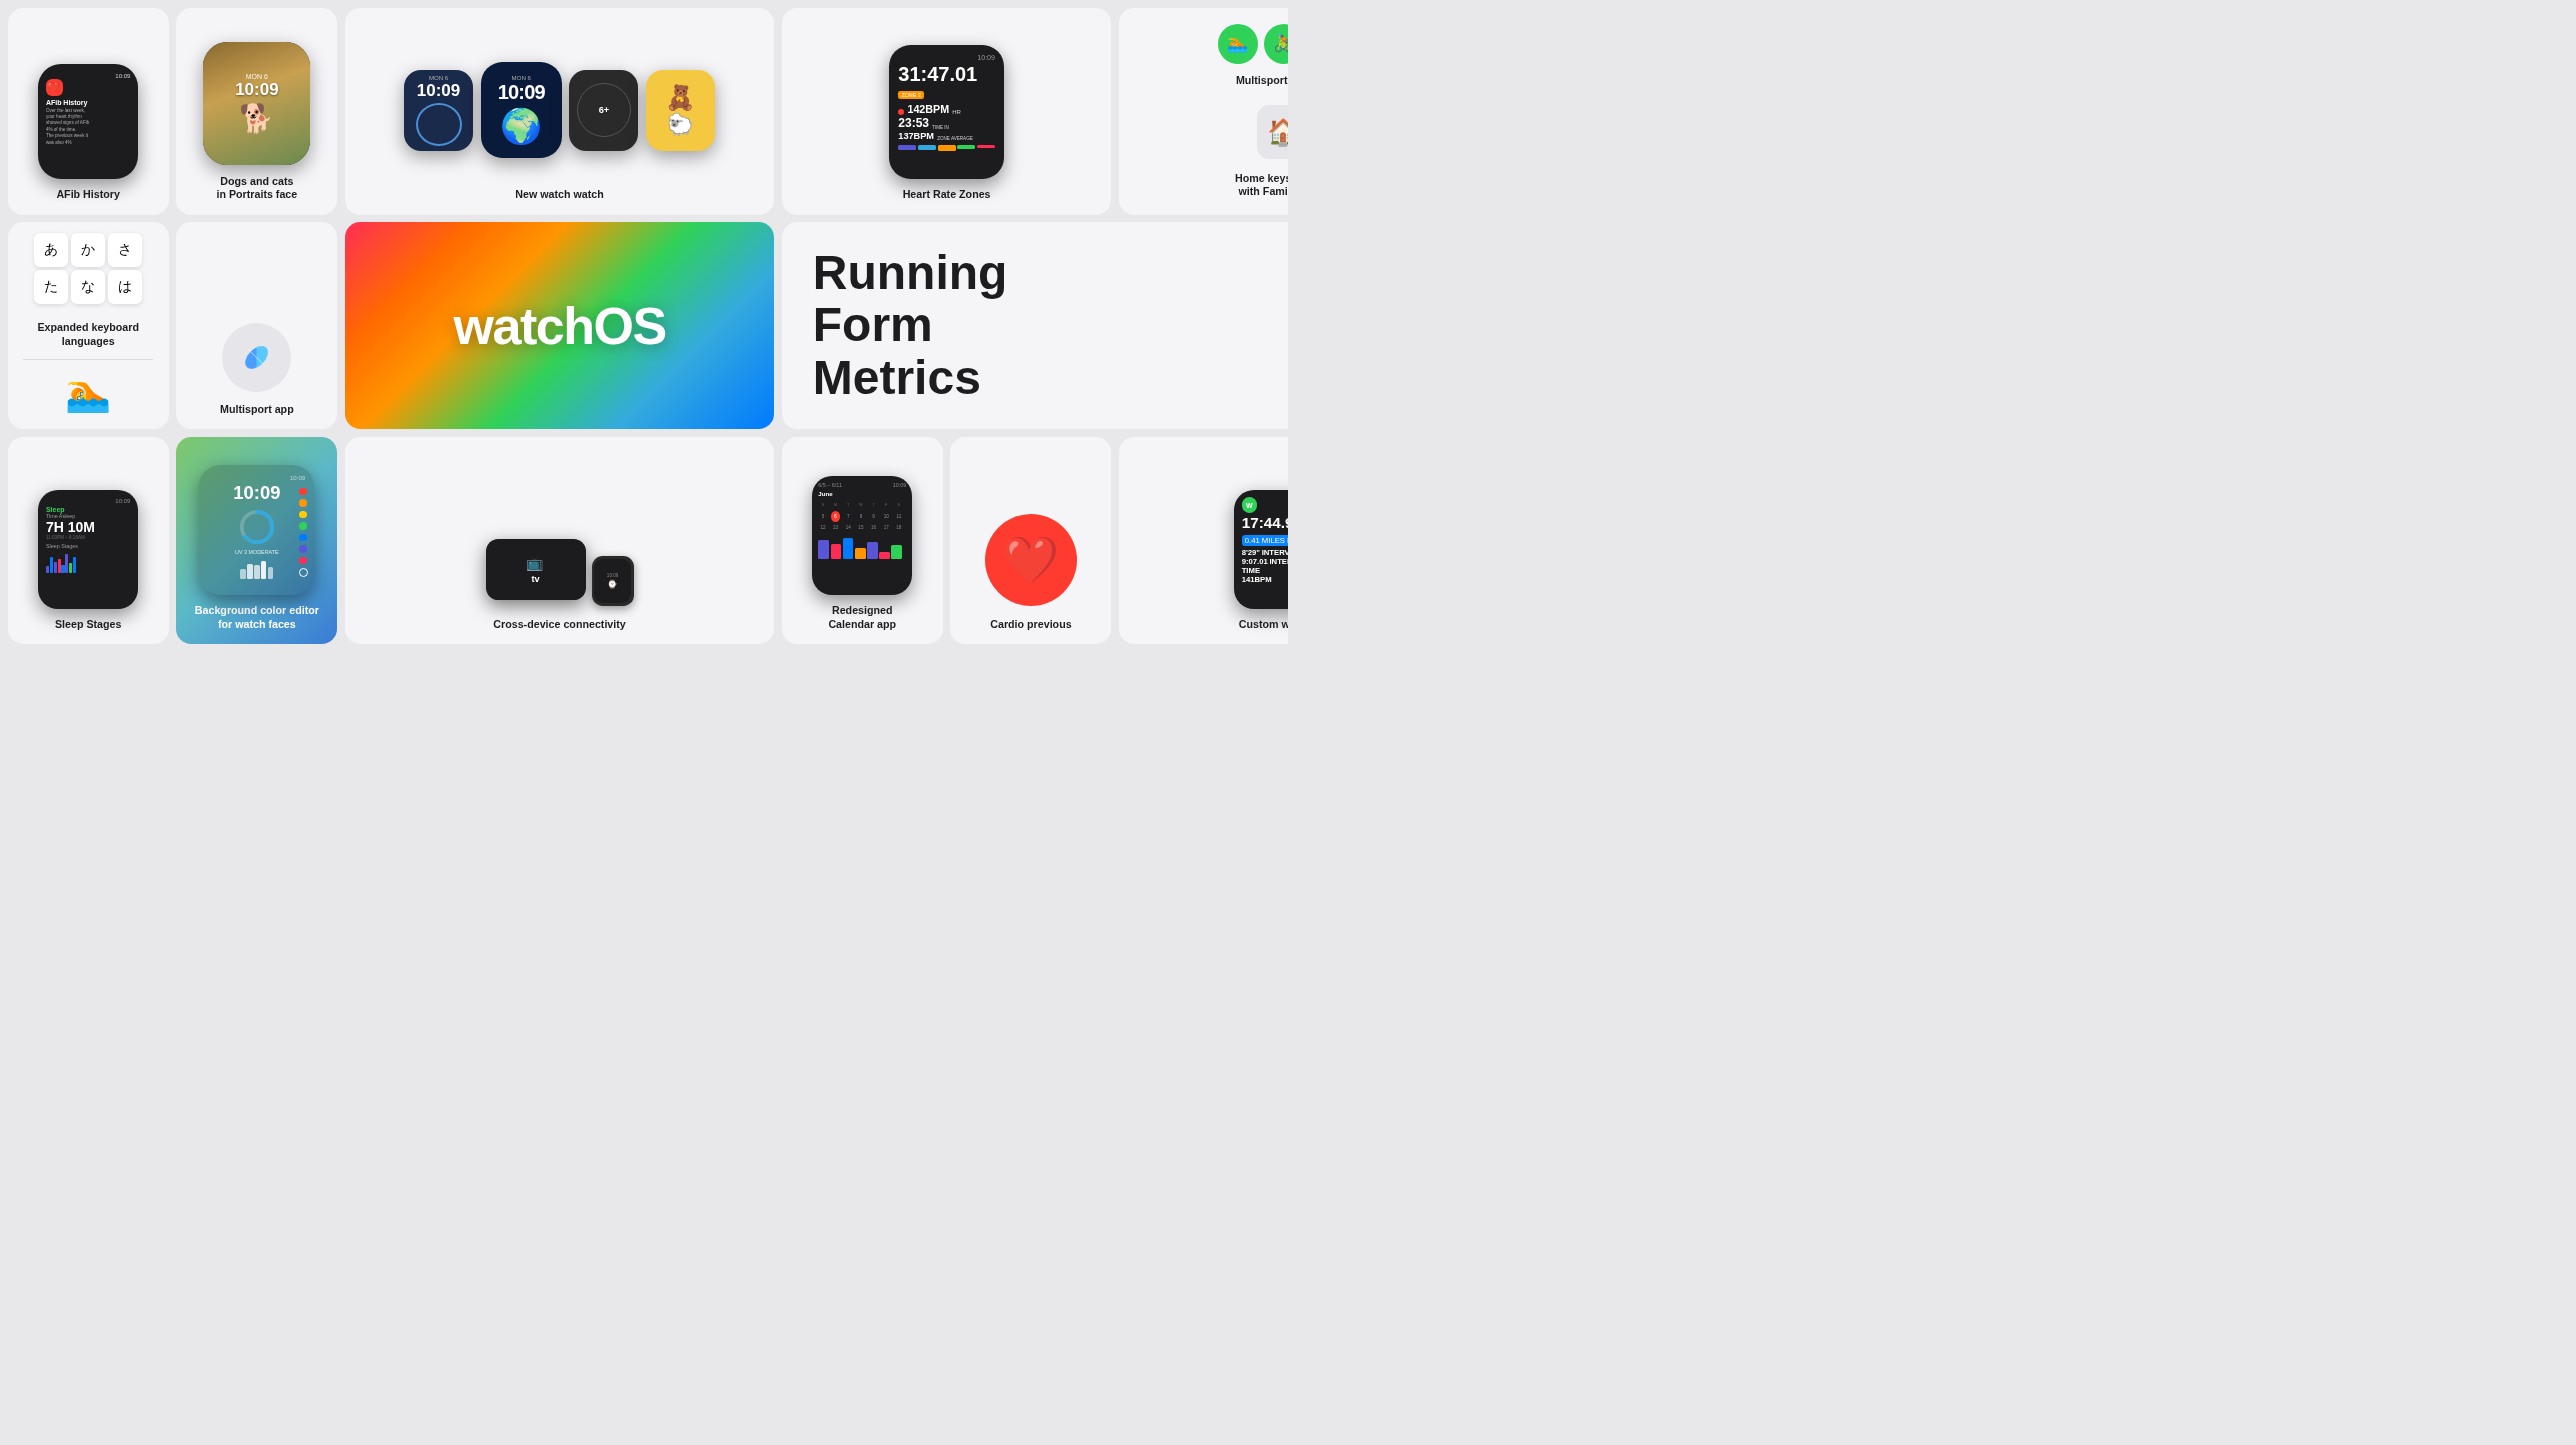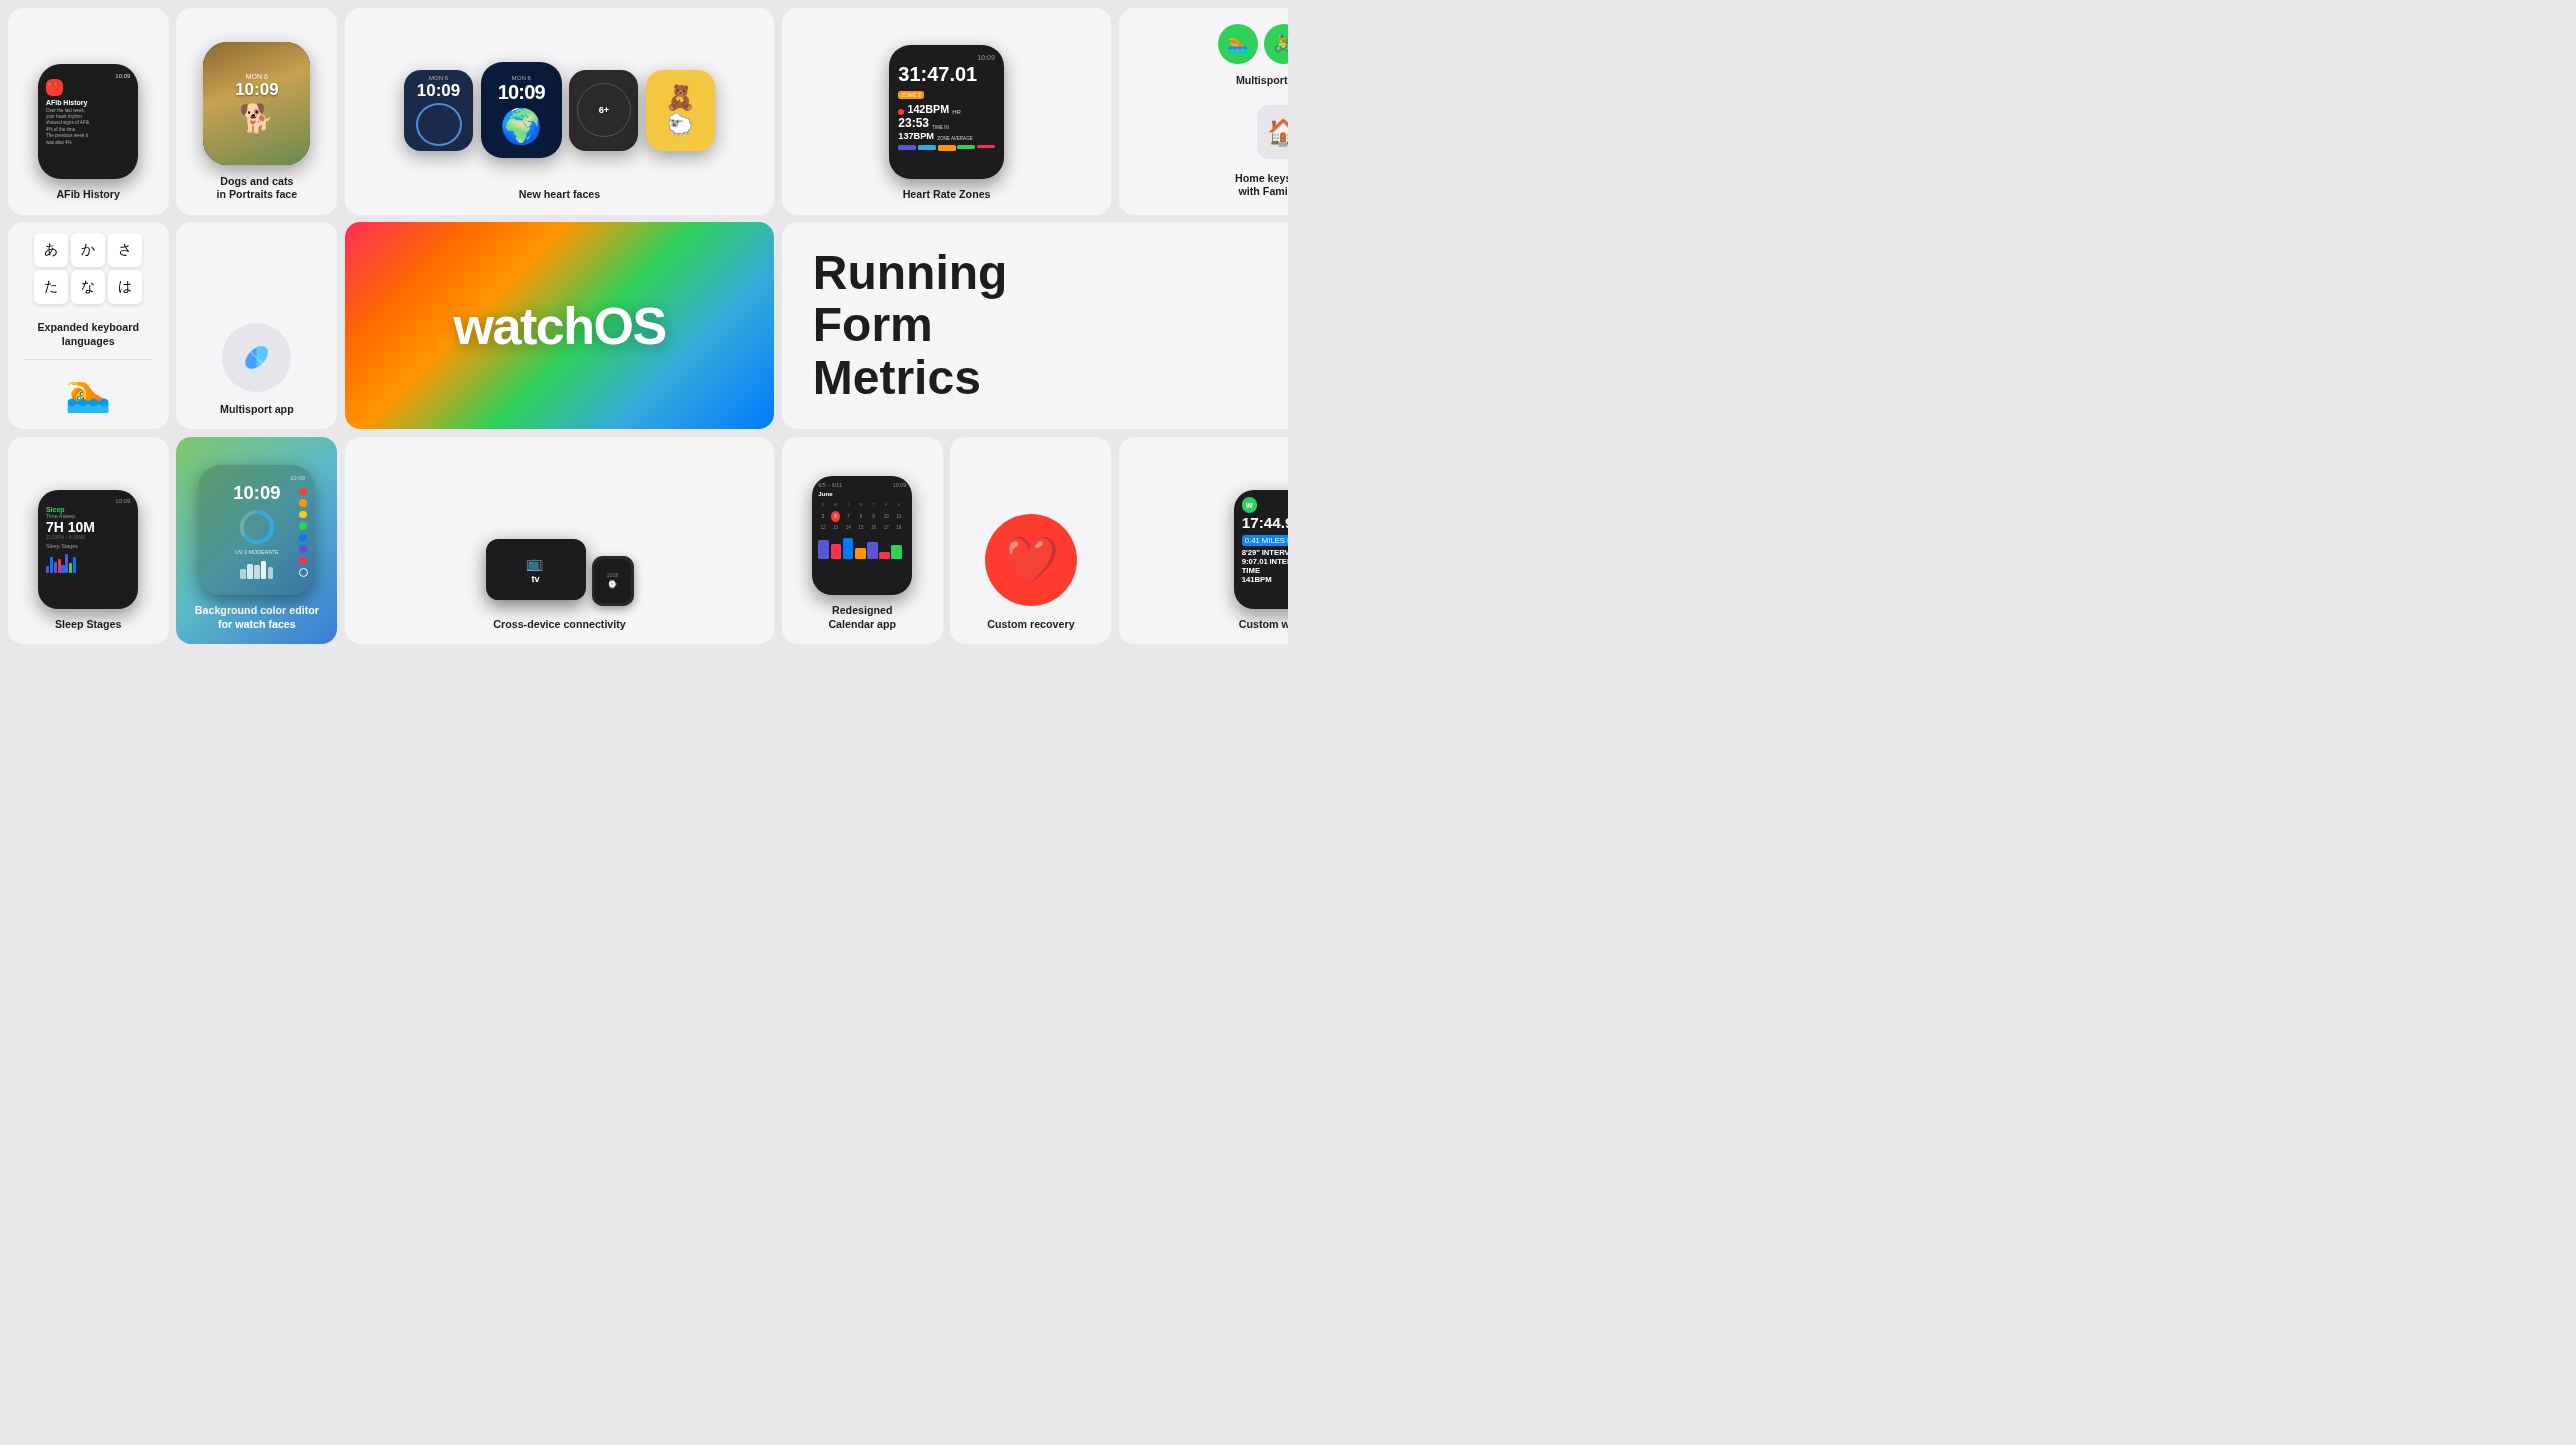--- a/index.html
+++ b/index.html
@@ -394,21 +394,21 @@
         <div class="wf-body" style="background:#f5c842;width:69px;height:81px;border-radius:17px;position:relative;">
           <div style="position:absolute;top:0;left:0;right:0;bottom:0;display:flex;flex-direction:column;align-items:center;justify-content:center;padding:4.6px;">
             <div style="font-size:24.5px;">🧸</div>
             <div style="font-size:21.5px;">🐑</div>
           </div>
           <div style="position:absolute;bottom:-15.3px;left:50%;transform:translateX(-50%);width:24.5px;height:17px;background:#f5c842;border-radius:3.1px;z-index:-1;"></div>
           <div style="position:absolute;top:-15.3px;left:50%;transform:translateX(-50%);width:24.5px;height:17px;background:#f5c842;border-radius:3.1px;z-index:-1;"></div>
         </div>
       </div>
     </div>
-    <div class="card-label">New heart faces</div>
+    <div class="card-label">New watch watch</div>
   </div>
 
   <div class="card heart-rate">
     <div class="hr-watch">
       <div class="hr-time">10:09</div>
       <div class="hr-main-time">31:47.01</div>
       <span class="hr-zone">ZONE 3</span>
       <div class="hr-stats">
         <div class="hr-stat-row">
           <span class="hr-dot" style="background:#ff3b30;"></span>
@@ -620,21 +620,21 @@
         <div class="cal-bar" style="height:14px;background:#30d158;"></div>
       </div>
     </div>
     <div class="card-label">Redesigned<br>Calendar app</div>
   </div>
 
   <div class="card cardio">
     <div class="cardio-icon-wrap">
       <span class="cardio-heart">❤️</span>
     </div>
-    <div class="card-label">Custom recovery</div>
+    <div class="card-label">Cardio previous</div>
   </div>
 
   <div class="card custom-workouts">
     <div class="cw-watch">
       <div class="cw-header">
         <div class="cw-badge">
           <span class="cw-w">W</span>
         </div>
         <span class="cw-time-sm">10:09</span>
       </div>

